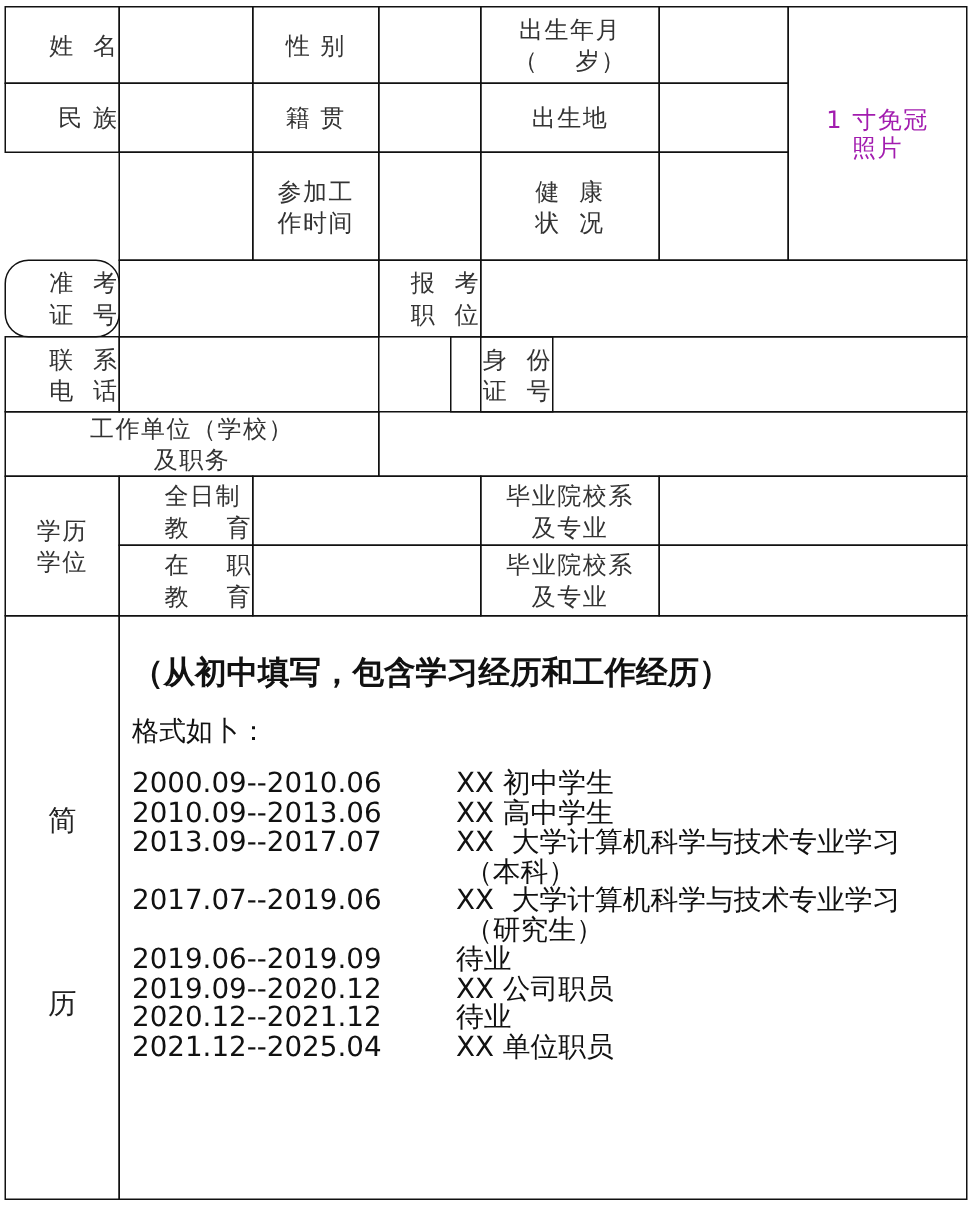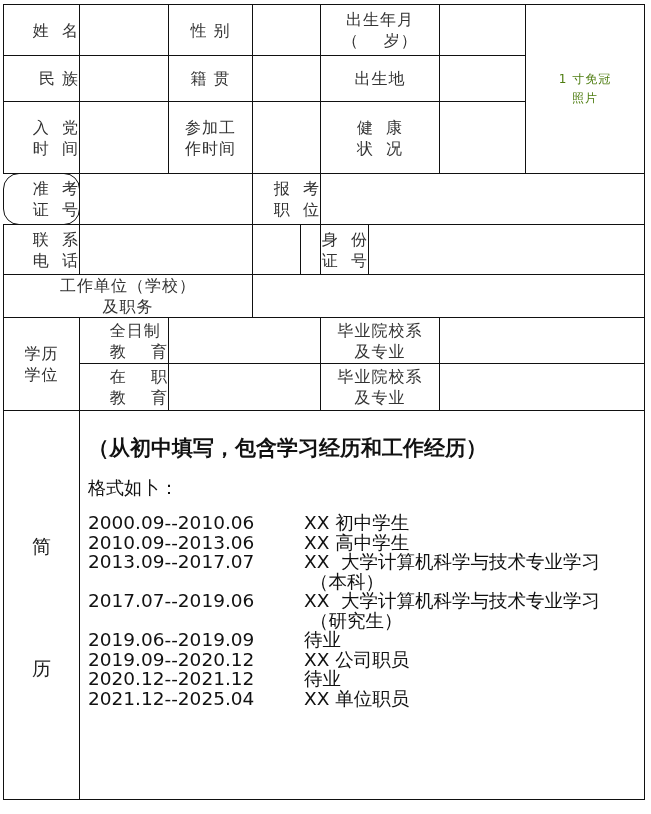--- a/index.html
+++ b/index.html
@@ -4,21 +4,21 @@
 <style>
   html, body { margin:0; padding:0; background:#ffffff; }
   body { width:651px; height:814px; position:relative; overflow:hidden;
          font-family:"DejaVu Sans", "Liberation Sans", sans-serif; color:#222; }
   .form { position:absolute; left:0; top:0; width:651px; height:814px; }
   .cell { position:absolute; box-sizing:border-box; border:1.5px solid #111;
           display:flex; align-items:center; justify-content:center; text-align:center;
           font-family:"DejaVu Serif", "Liberation Serif", serif; font-size:16px; line-height:21px; color:#333; }
   .cell.left { justify-content:flex-end; padding-left:14px; text-align:left; }
   .lbl { white-space:pre; letter-spacing:1px; }
-  .photo-text { font-family:"DejaVu Sans", sans-serif; font-size:12px; line-height:19px; color:#4d7c0f; }
+  .photo-text { font-family:"DejaVu Sans", sans-serif; font-size:16px; line-height:19px; color:#a21caf; }
   .resume-body { position:absolute; left:79px; top:410px; width:566px; height:390px; box-sizing:border-box;
           border:1.5px solid #111; padding:26px 0 0 8px;
           font-family:"DejaVu Sans", "Liberation Sans", sans-serif; color:#111; }
   .note { font-weight:bold; font-size:21px; line-height:22px; margin:0 0 18px 0; }
   .fmt { font-size:18px; line-height:22px; margin:0 0 14px 0; }
   .entry { display:flex; font-size:18.5px; line-height:19.5px; }
   .entry .date { width:198px; flex:none; white-space:pre; }
   .entry .desc { white-space:pre;margin-left:18px; }
   .entry .cont { padding-left:24px; display:block; }
   .resume-label { position:absolute; left:3px; top:410px; width:77px; height:390px; box-sizing:border-box;
@@ -55,24 +55,20 @@
   <div class="cell" style="left:79px;top:55px;width:90px;height:47px;"></div>
   <div class="cell" style="left:168px;top:55px;width:85px;height:47px;">
     <span class="lbl">籍 贯</span>
   </div>
   <div class="cell" style="left:252px;top:55px;width:69px;height:47px;"></div>
   <div class="cell" style="left:320px;top:55px;width:120px;height:47px;text-align:right;">
     <span class="lbl">出生地</span>
   </div>
   <div class="cell" style="left:439px;top:55px;width:87px;height:47px;"></div>
 
-  <div class="cell left" style="left:3px;top:101px;width:77px;height:73px;">
-    <span class="lbl">入  党
-时  间</span>
-  </div>
   <div class="cell" style="left:79px;top:101px;width:90px;height:73px;"></div>
   <div class="cell" style="left:168px;top:101px;width:85px;height:73px;">
     <span class="lbl">参加工
 作时间</span>
   </div>
   <div class="cell" style="left:252px;top:101px;width:69px;height:73px;"></div>
   <div class="cell" style="left:320px;top:101px;width:120px;height:73px;">
     <span class="lbl">健  康
 状  况</span>
   </div>

